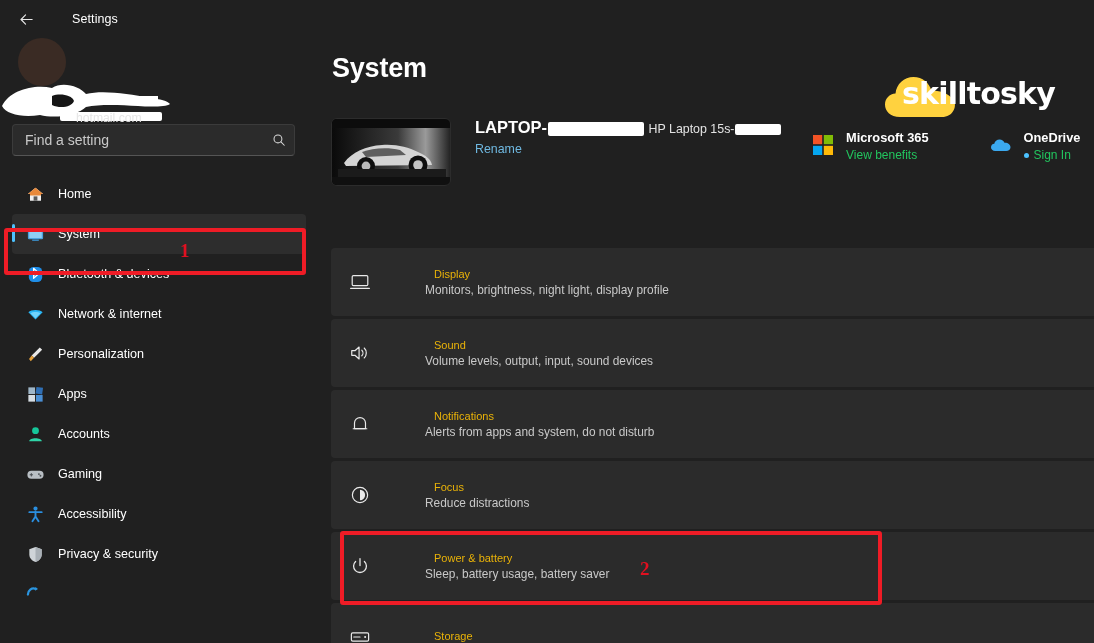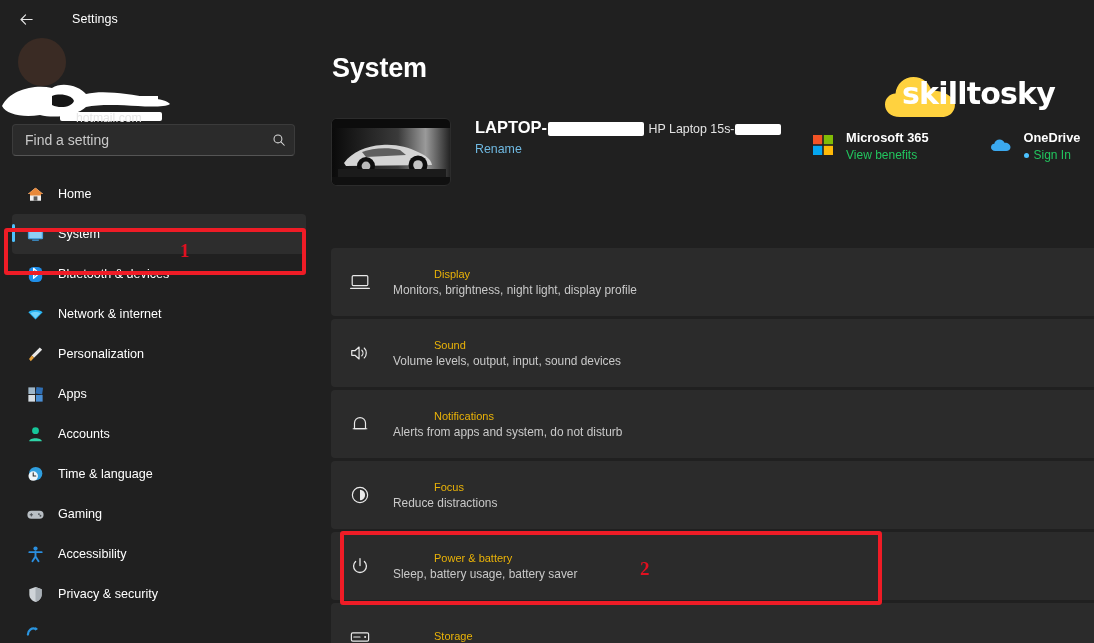--- a/index.html
+++ b/index.html
@@ -65,21 +65,21 @@
   .acct-title { font-size: 12.8px; font-weight: bold; color: #fff; white-space: nowrap; }
   .acct-sub { font-size: 12px; color: #22c55e; margin-top: 3px; white-space: nowrap; display: flex; align-items: center; gap: 5px; }
   .blue-dot { width: 5px; height: 5px; border-radius: 50%; background: #4cc2ff; display: inline-block; }
 
   .rows { position: absolute; left: 13px; top: 210px; width: 776px; }
   .srow { position: relative; height: 68px; background: #2b2b2b; border-radius: 4px; margin-bottom: 3px;
           display: flex; align-items: center; padding-left: 18px; }
   .srow-ico { width: 34px; display: flex; align-items: center; justify-content: flex-start; flex: none; }
   .srow-text { margin-left: 10px; }
   .srow-title { font-size: 11px; color: #eab308; margin-left: 41px; }
-  .srow-sub { font-size: 11.9px; color: #c9c9c9; margin-top: 3px; }
+  .srow-sub { font-size: 11.9px; color: #c9c9c9; margin-top: 3px; margin-left: 32px; }
 
   
   .watermark { position: absolute; left: 566px; top: 29px; width: 190px; height: 50px; }
   .wm-cloud { position: absolute; left: 0; top: 8px; }
   .wm-text { position: absolute; left: 18px; top: 9px; font-size: 30px; font-weight: bold;
              color: #ffffff; letter-spacing: -.8px; font-family: "DejaVu Sans", sans-serif; }
 
   
   .annot { position: absolute; border: 4px solid #ef1c26; border-radius: 3px; pointer-events: none; }
   .annot-num { position: absolute; color: #e01020; font-size: 19px; font-weight: bold;
@@ -194,30 +194,20 @@
       <div class="navitem">
         <span class="nav-ico">
           <svg viewBox="0 0 20 20" width="19" height="19">
             <circle cx="10" cy="6" r="3.6" fill="#16c79a"></circle>
             <path d="M3.4 17 C3.4 12.8, 16.6 12.8, 16.6 17 Z" fill="#2fd4a7"></path>
           </svg>
         </span>
         <span class="nav-label">Accounts</span>
       </div>
 
-      <div class="navitem">
-        <span class="nav-ico">
-          <svg viewBox="0 0 20 20" width="19" height="19">
-            <circle cx="10.2" cy="9" r="7" fill="#2f9fe0"></circle>
-            <circle cx="7.6" cy="11.6" r="5" fill="#eef5f9"></circle>
-            <path d="M7.6 8.3 V11.6 H10.3" stroke="#2b2b2b" stroke-width="1.1" fill="none" stroke-linecap="round"></path>
-          </svg>
-        </span>
-        <span class="nav-label">Time &amp; language</span>
-      </div>
 
       <div class="navitem">
         <span class="nav-ico">
           <svg viewBox="0 0 20 20" width="19" height="19">
             <rect x="1.5" y="6" width="17" height="8.5" rx="4.2" fill="#b9bfc4"></rect>
             <path d="M5.6 9 V11.6 M4.3 10.3 H6.9" stroke="#4a4f53" stroke-width="1.1" stroke-linecap="round"></path>
             <circle cx="13.6" cy="9.6" r="1" fill="#4a4f53"></circle>
             <circle cx="15.2" cy="11.3" r="1" fill="#4a4f53"></circle>
           </svg>
         </span>

